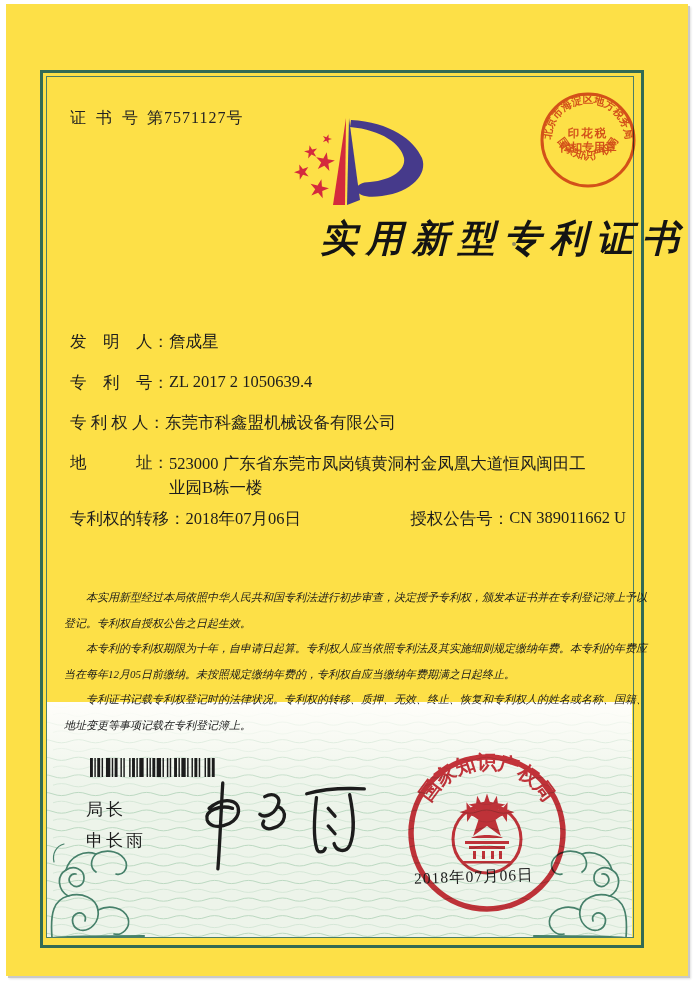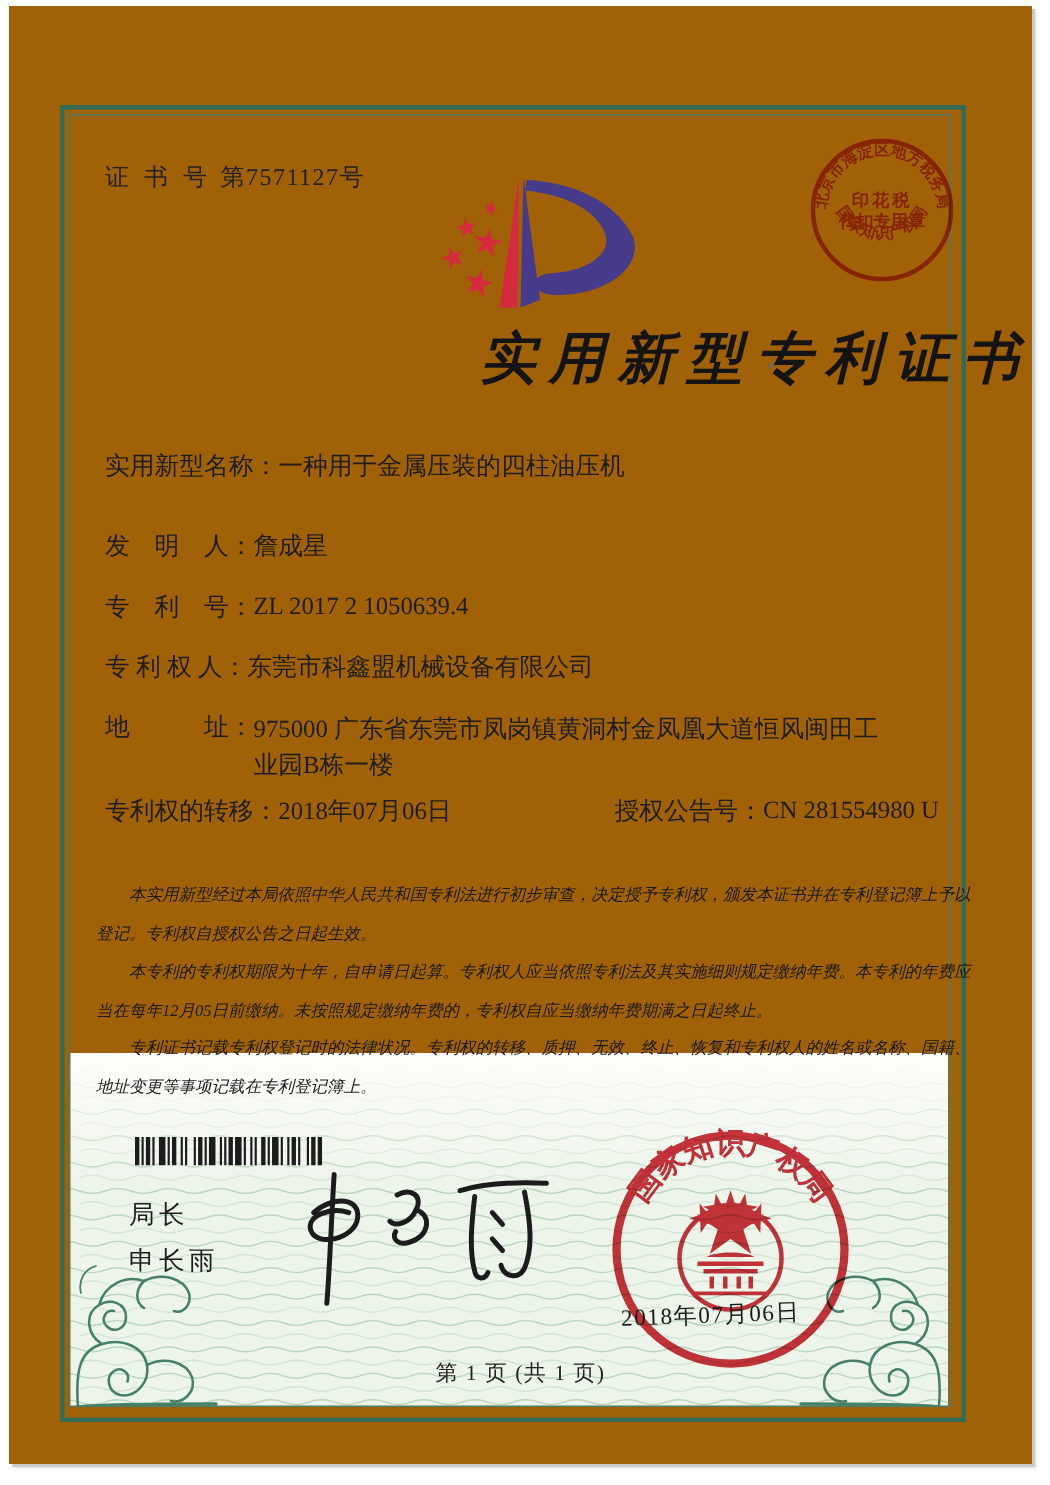--- a/index.html
+++ b/index.html
@@ -1,18 +1,18 @@
 <!DOCTYPE html>
 <html style="--frame-green: #336b54; --frame-green2: #4a7d68; --guil-bg: #edf4ea; --flourish: #46806a; --seal-red: #c9242e; --stamp-red: #cf4540; --logo-purple: #463a8b; --logo-red: #d42a3d; --ink: #1c1c1c;"><head>
 <meta charset="utf-8">
 <style>
   html,body{margin:0;padding:0;background:#ffffff;}
   .canvas{position:relative;width:700px;height:990px;background:#ffffff;overflow:hidden;
           font-family:"Liberation Serif","DejaVu Serif",serif;color:#1f1f1f;}
-  .paper{position:absolute;left:6px;top:4px;width:682px;height:972px;background:#a16207;
+  .paper{position:absolute;left:6px;top:4px;width:682px;height:972px;background:#fde047;
          box-shadow:2px 2px 0 #c9c9c9, 3px 3px 2px rgba(0,0,0,.12);}
   
   .frame-outer{position:absolute;left:34px;top:66px;width:598px;height:872px;
                border:3px solid var(--frame-green,#336b54);}
   .frame-inner{position:absolute;left:40px;top:72px;width:586px;height:860px;
                border:1px solid var(--frame-green2,#4a7d68);}
   .cert-no{position:absolute;left:64px;top:104px;font-size:16px;letter-spacing:3px;color:#222;}
   .cert-no .num{letter-spacing:1px;margin-left:6px;}
   .logo{position:absolute;left:278px;top:104px;}
   .title{position:absolute;left:0;top:210px;width:682px;text-align:right;
@@ -130,48 +130,44 @@
       <use href="#star" transform="translate(41,54) scale(10) rotate(10)"></use>
       <use href="#star" transform="translate(18,64) scale(8) rotate(-20)"></use>
       <use href="#star" transform="translate(35,81) scale(10) rotate(14)"></use>
     </g>
   </svg>
 
   <div class="title">实用新型专利证书</div>
   <div class="title-dot"></div>
 
   <div class="fields">
-    <div class="frow" style="margin-top:0">
-      <span class="flabel">实用新型名称：</span>
-      <span class="fvalue">一种用于金属压装的四柱油压机</span>
-    </div>
     <div class="frow" style="margin-top:31px">
       <span class="flabel">发　明　人：</span>
       <span class="fvalue">詹成星</span>
     </div>
     <div class="frow" style="margin-top:19px">
       <span class="flabel">专　利　号：</span>
       <span class="fvalue">ZL 2017 2 1050639.4</span>
     </div>
     <div class="frow" style="margin-top:18px">
       <span class="flabel">专 利 权 人：</span>
       <span class="fvalue">东莞市科鑫盟机械设备有限公司</span>
     </div>
     <div class="frow addr" style="margin-top:18px">
       <span class="flabel">地　　　址：</span>
-      <span class="fvalue">975000 广东省东莞市凤岗镇黄洞村金凤凰大道恒风闽田工业园B栋一楼</span>
+      <span class="fvalue">523000 广东省东莞市凤岗镇黄洞村金凤凰大道恒风闽田工业园B栋一楼</span>
     </div>
     <div class="frow grant-row" style="margin-top:8px">
       <span style="display:flex">
         <span class="flabel">专利权的转移：</span>
         <span class="fvalue">2018年07月06日</span>
       </span>
       <span class="right">
         <span class="flabel">授权公告号：</span>
-        <span class="fvalue">CN 281554980 U</span>
+        <span class="fvalue">CN 389011662 U</span>
       </span>
     </div>
   </div>
 
   <div class="paras">
     <p>本实用新型经过本局依照中华人民共和国专利法进行初步审查，决定授予专利权，颁发本证书并在专利登记簿上予以登记。专利权自授权公告之日起生效。</p>
     <p>本专利的专利权期限为十年，自申请日起算。专利权人应当依照专利法及其实施细则规定缴纳年费。本专利的年费应当在每年12月05日前缴纳。未按照规定缴纳年费的，专利权自应当缴纳年费期满之日起终止。</p>
     <p>专利证书记载专利权登记时的法律状况。专利权的转移、质押、无效、终止、恢复和专利权人的姓名或名称、国籍、地址变更等事项记载在专利登记簿上。</p>
   </div>
 
@@ -263,16 +259,15 @@
         <textPath href="#taxTop" startOffset="50%" text-anchor="middle">北京市海淀区地方税务局</textPath>
       </text>
       <text font-size="10.5" font-weight="bold">
         <textPath href="#taxBottom" startOffset="50%" text-anchor="middle">国家知识产权局</textPath>
       </text>
       <text x="0" y="-3" text-anchor="middle" font-size="11.5" font-weight="bold" letter-spacing="2">印花税</text>
       <text x="0" y="11" text-anchor="middle" font-size="11.5" font-weight="bold">代扣专用章</text>
     </g>
   </svg>
 
-  <div class="footer">第 1 页 (共 1 页)</div>
 
  </div>
 </div>
 
 </body></html>

